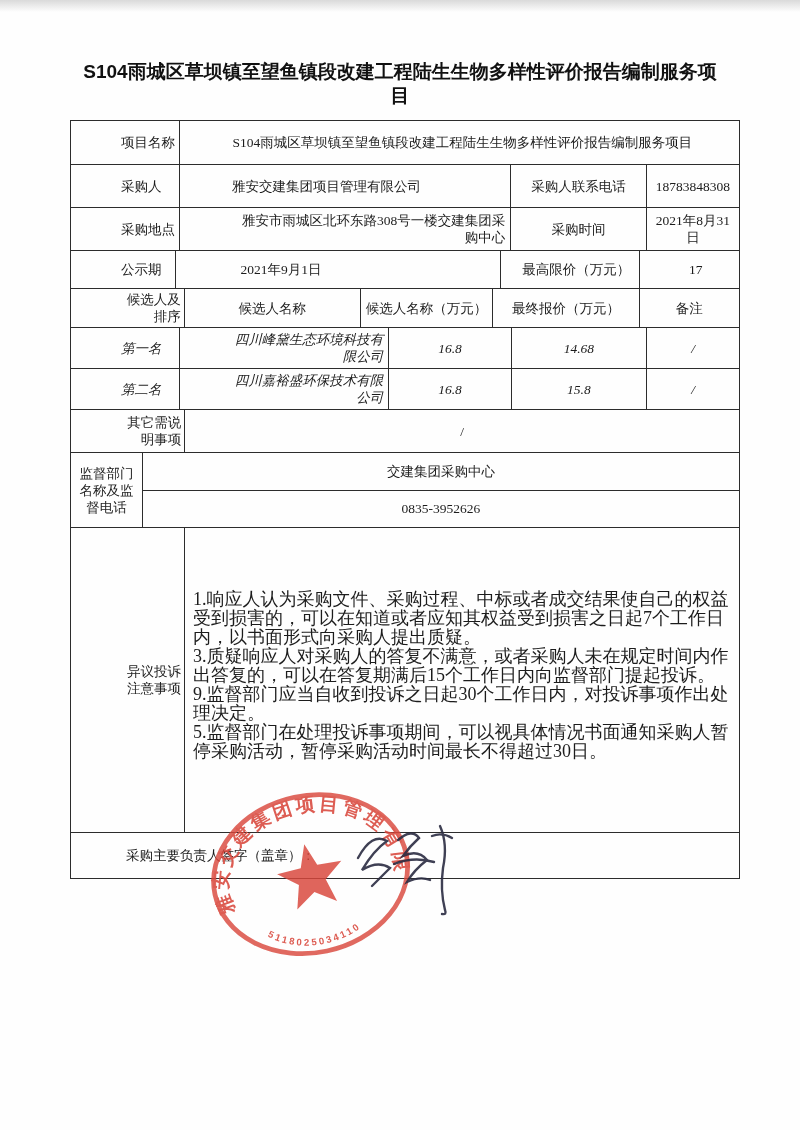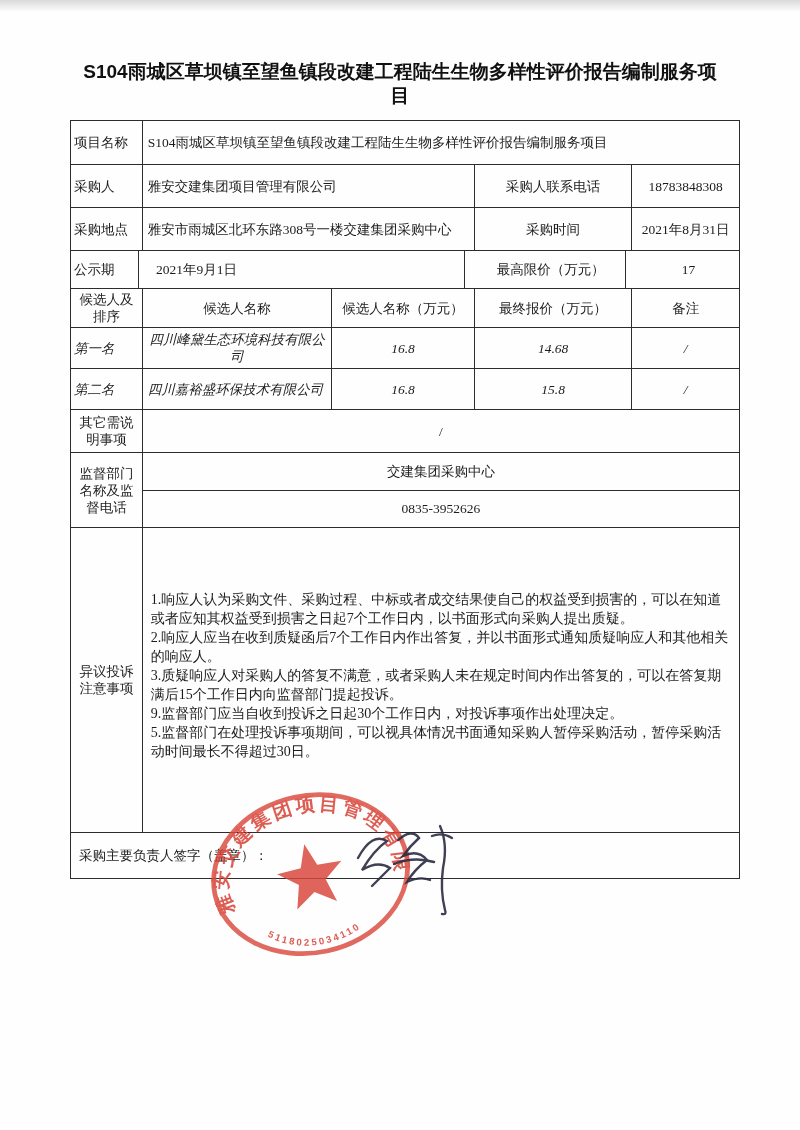--- a/index.html
+++ b/index.html
@@ -31,39 +31,39 @@
   .row:last-child{border-bottom:none;}
   .cell{
     border-right:1px solid #2c2c2c;
     display:flex;align-items:center;
     padding:2px 5px;
     overflow:hidden;
   }
   .cell:last-child{border-right:none;}
   .lbl{padding:2px 3px;}
   .ctr{justify-content:center;text-align:center;}
-  .left{justify-content:flex-start;text-align:center;}
+  .left{justify-content:flex-start;text-align:right;margin-left:47px;}
   .w1{width:72px;}
   .w2{width:333px;}
   .w3{width:158px;}
   .w4{width:107px;}
   .c5-2{width:190px;}
   .c5-3{width:143px;}
   .c5-4{width:158px;}
   .c5-5{width:107px;}
   .h44{height:44px;}  .h43{height:43px;}  .h38{height:38px;gap:12px;}
   .h39{height:39px;}  .h41{height:41px;font-style:italic;}  .h75{height:75px;}
   .h305{height:305px;} .h45{height:45px;}
   .stack{display:flex;flex-direction:column;width:598px;}
   .sub{height:37px;display:flex;align-items:center;justify-content:center;text-align:center;}
   .sub-top{border-bottom:1px solid #2c2c2c;height:38px;}
   .objection-cell{
     width:598px;align-items:flex-start;
     padding:62px 8px 8px 8px;
-    line-height:19px;font-size:14px;
+    line-height:19px;font-size:18px;
   }
   .obj-line{margin:0;}
   .sig-row .cell{width:670px;padding-left:8px;}
   .stamp{
     position:absolute;left:196px;top:778px;width:230px;height:196px;
     transform:rotate(-12deg);
     opacity:.88;
     z-index:5;
   }
   .signature{
@@ -141,21 +141,20 @@
       <div class="sub sub-top">交建集团采购中心</div>
       <div class="sub">0835-3952626</div>
     </div>
   </div>
 
   <div class="row h305">
     <div class="cell lbl left w1">异议投诉注意事项</div>
     <div class="cell objection-cell">
       <div>
         <p class="obj-line">1.响应人认为采购文件、采购过程、中标或者成交结果使自己的权益受到损害的，可以在知道或者应知其权益受到损害之日起7个工作日内，以书面形式向采购人提出质疑。</p>
-        <p class="obj-line">2.响应人应当在收到质疑函后7个工作日内作出答复，并以书面形式通知质疑响应人和其他相关的响应人。</p>
         <p class="obj-line">3.质疑响应人对采购人的答复不满意，或者采购人未在规定时间内作出答复的，可以在答复期满后15个工作日内向监督部门提起投诉。</p>
         <p class="obj-line">9.监督部门应当自收到投诉之日起30个工作日内，对投诉事项作出处理决定。</p>
         <p class="obj-line">5.监督部门在处理投诉事项期间，可以视具体情况书面通知采购人暂停采购活动，暂停采购活动时间最长不得超过30日。</p>
       </div>
     </div>
   </div>
 
   <div class="row h45 sig-row">
     <div class="cell left">采购主要负责人签字（盖章）：</div>
   </div>

